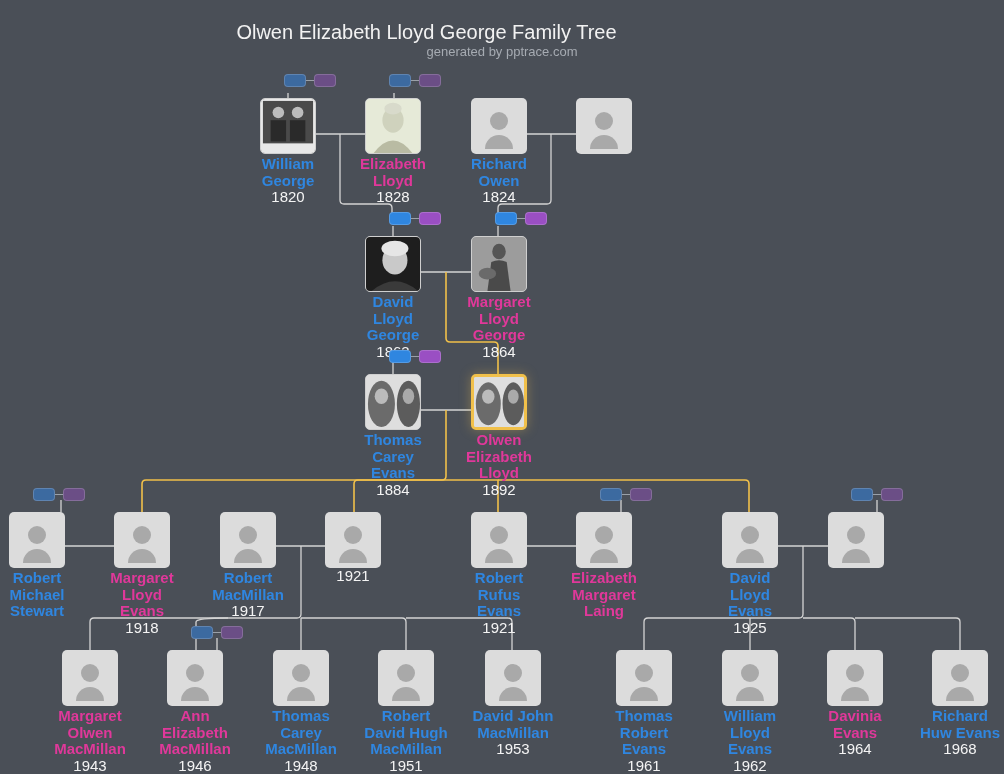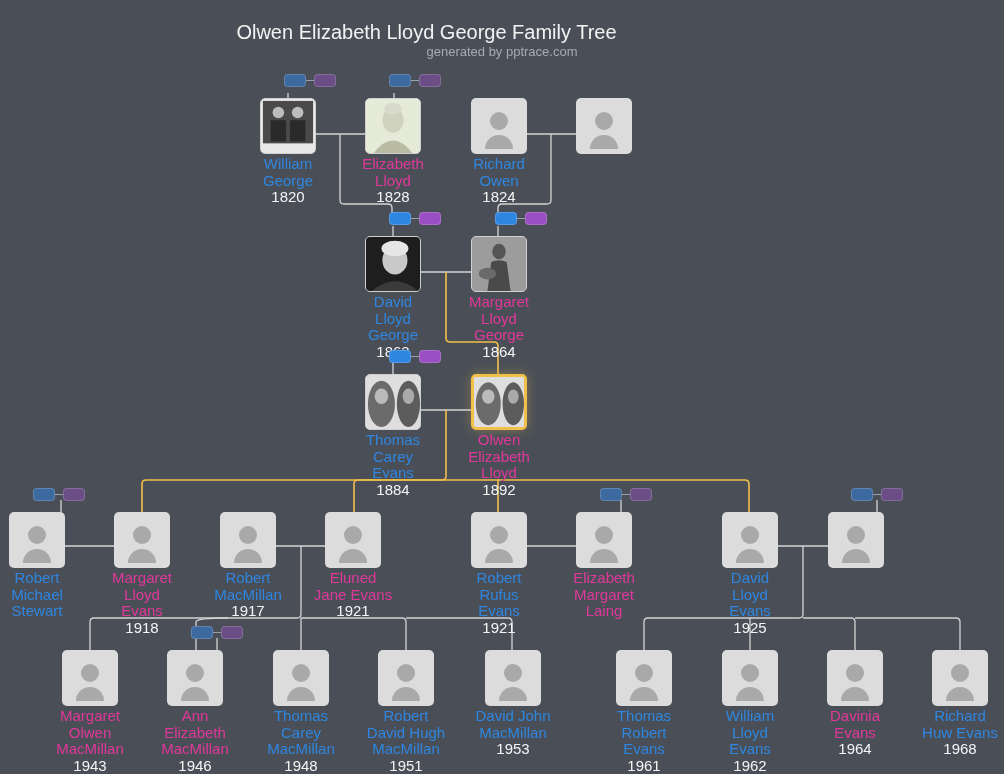--- a/index.html
+++ b/index.html
@@ -31,21 +31,21 @@
     .ph-head {
       position:absolute; left:50%; top:14px; width:18px; height:18px; margin-left:-9px;
       background:#a9a9a9; border-radius:50%;
     }
     .ph-body {
       position:absolute; left:50%; top:37px; width:28px; height:14px; margin-left:-14px;
       background:#a9a9a9; border-radius:14px 14px 0 0;
     }
     .photo-img { position:absolute; inset:0; }
     .name {
-      font-weight:normal; font-size:15px; line-height:16.5px; margin-top:2px;
+      font-weight:bold; font-size:15px; line-height:16.5px; margin-top:2px;
       position:relative;
     }
     .male { color:#2f86e0; }
     .female { color:#e0389a; }
     .year { color:#f4f4f4; font-size:15px; line-height:16.5px; position:relative; }
     .badges {
       position:absolute; width:56px; height:14px;
     }
     .badge {
       position:absolute; top:0; width:22px; height:13px; border-radius:4px;
@@ -269,21 +269,20 @@
     </div>
   <div class="name male"><span>Robert</span><br><span>MacMillan</span></div>
   <div class="year">1917</div>
 </div>
 
 <div class="node" style="left:298px;top:512px;">
   <div class="photo">
       <div class="ph-head"></div>
       <div class="ph-body"></div>
     </div>
-  <div class="name female"><span>Eluned</span><br><span>Jane Evans</span></div>
   <div class="year">1921</div>
 </div>
 
 <div class="node" style="left:444px;top:512px;">
   <div class="photo">
       <div class="ph-head"></div>
       <div class="ph-body"></div>
     </div>
   <div class="name male"><span>Robert</span><br><span>Rufus</span><br><span>Evans</span></div>
   <div class="year">1921</div>

